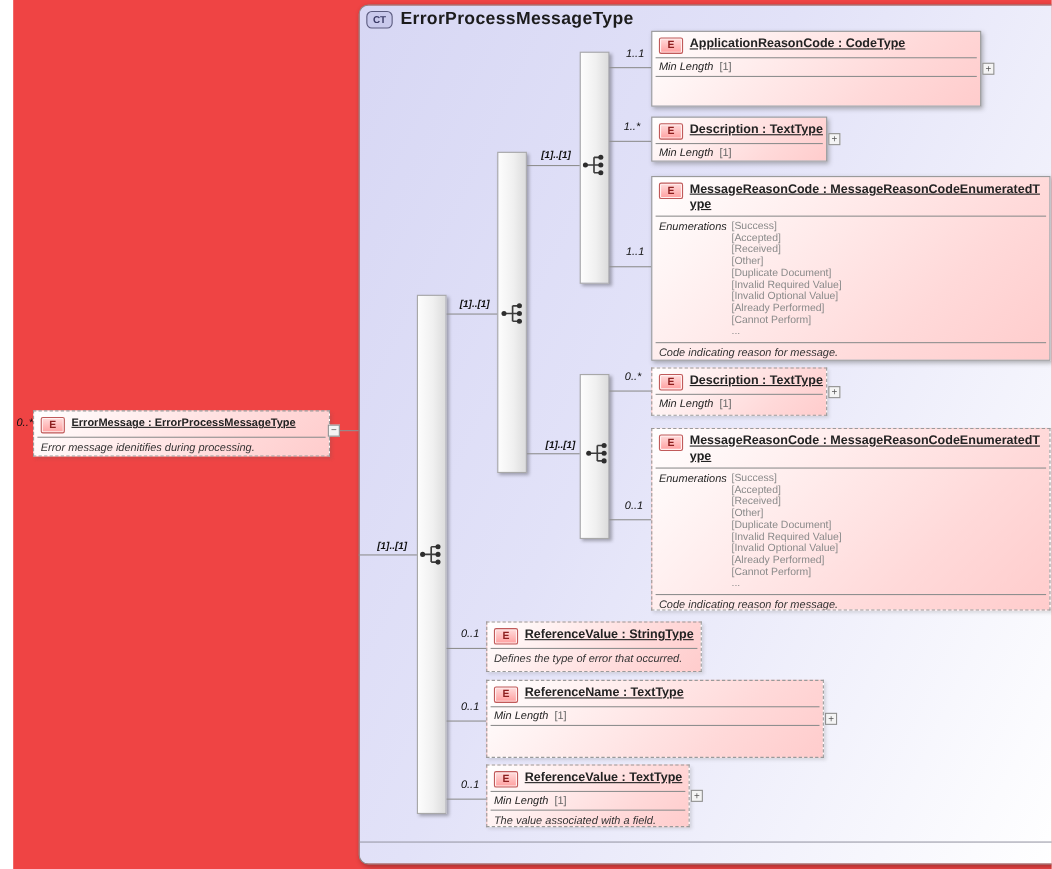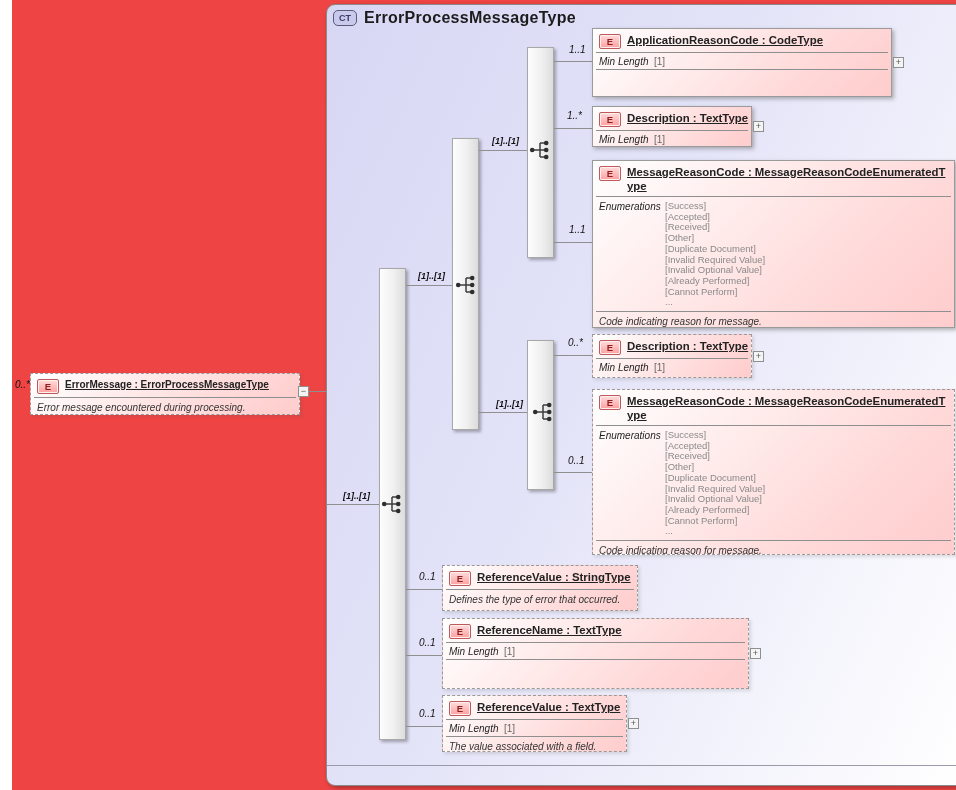--- a/index.html
+++ b/index.html
@@ -68,21 +68,21 @@
   <div class="ct-footer-line"></div>
   <div class="ct-footer">Error message.</div>
 
   <span class="card" style="left:3px;top:379px;">0..*</span>
   <div class="ebox dashed" style="left:18px;top:373px;width:270px;height:42px;">
     <div class="ebox-header">
       <span class="e-badge">E</span>
       <span class="ebox-title" style="font-size:10px;">ErrorMessage : ErrorProcessMessageType</span>
     </div>
     <div class="hr"></div>
-    <div class="ebox-desc">Error message encountered during processing.</div>
+    <div class="ebox-desc">Error message idenitifies during processing.</div>
   </div>
   <div class="toggle-box" style="left:286px;top:386px;">
       <span>−</span>
     </div>
   <div class="hline" style="left:297px;top:391px;width:17px;"></div>
 
   <div class="hline" style="left:314px;top:504px;width:53px;"></div>
   <span class="occ" style="left:331px;top:491px;">[1]..[1]</span>
 
   <div class="seqbar" style="left:367px;top:268px;height:472px;"></div>

